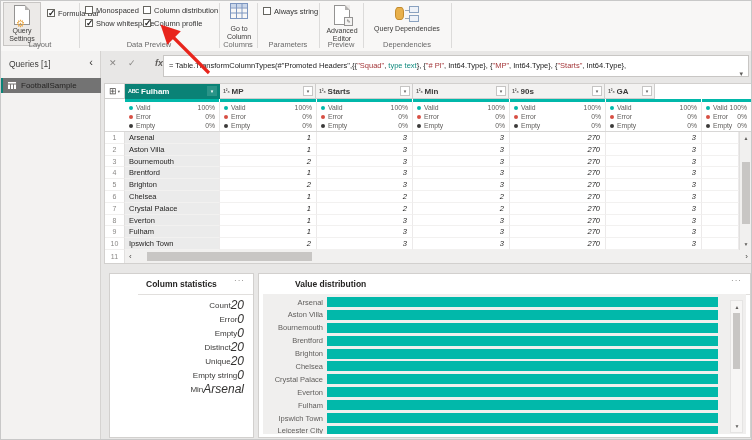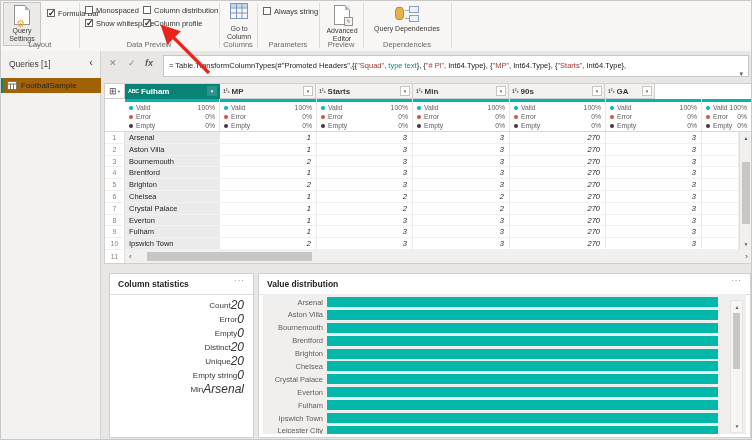--- a/index.html
+++ b/index.html
@@ -21,21 +21,21 @@
   .mini-sq{position:absolute;right:-4px;bottom:-2px;width:7px;height:7px;border:1px solid #949392;background:#f4f3f2;font-size:5px;line-height:6px;text-align:center;color:#605e5c;}
   .dep-ic{position:relative;width:24px;height:18px;margin:2px auto 0;}
   .dep-db{position:absolute;left:0;top:2px;width:9px;height:13px;background:#e8b04b;border:1px solid #c38b2d;border-radius:3px/5px;box-sizing:border-box;}
   .dep-win{position:absolute;width:10px;height:7px;border:1px solid #8aa2c0;background:#eef2f8;box-sizing:border-box;}
   .dep-conn{position:absolute;background:#9aa8b8;height:1px;width:4px;}
   .arrow-overlay{position:absolute;left:150px;top:18px;width:70px;height:60px;z-index:30;pointer-events:none;}
   
   .qpanel{position:absolute;left:0;top:50px;width:100px;height:390px;background:#f3f2f1;border-right:1px solid #d5d3d1;box-sizing:border-box;}
   .qpanel-title{position:absolute;left:8px;top:8px;font-size:8.5px;color:#3b3a39;}
   .qpanel-collapse{position:absolute;right:7px;top:6px;font-size:11px;color:#3b3a39;line-height:11px;}
-  .qitem{position:absolute;left:0;top:27px;width:100px;height:15px;background:#a16207;border-left:2px solid #0a8276;display:flex;align-items:center;box-sizing:border-box;}
+  .qitem{position:absolute;left:0;top:27px;width:100px;height:15px;background:#737373;border-left:2px solid #0a8276;display:flex;align-items:center;box-sizing:border-box;}
   .qitem-label{font-size:8px;color:#252423;margin-left:4px;white-space:nowrap;}
   .qitem svg{margin-left:4px;flex:none;}
   
   .fbar{position:absolute;left:100px;top:50px;width:652px;height:30px;background:#e8e7e6;}
   .fbtn{position:absolute;top:7px;font-size:9px;color:#8a8886;}
   .fx{font-style:italic;font-weight:bold;color:#605e5c;}
   .finput{position:absolute;left:62px;top:4px;right:4px;height:22px;background:#fff;border:1px solid #c8c6c4;box-sizing:border-box;overflow:hidden;white-space:nowrap;font-size:7.5px;line-height:20px;padding-left:5px;}
   .f-plain{color:#1b1b1b;}
   .f-string{color:#a4373a;}
   .f-type{color:#0f8a7e;}
@@ -74,21 +74,21 @@
   .sarrow{position:absolute;left:0;width:12px;text-align:center;font-size:5px;color:#605e5c;}
   .sthumb{position:absolute;left:2px;right:2px;background:#c8c6c4;}
   .row11{position:absolute;left:0;top:166px;width:20px;height:13px;font-size:7px;color:#8a8886;text-align:center;line-height:13px;background:#fff;border-right:1px solid #e1e0df;box-sizing:border-box;}
   .hscroll{position:absolute;left:20px;right:0;top:166px;height:13px;background:#f1f0ef;}
   .harrow{position:absolute;top:1px;font-size:8px;color:#484644;line-height:11px;}
   .hthumb{position:absolute;left:22px;width:165px;top:2px;height:9px;background:#c8c6c4;}
   
   .panel{position:absolute;background:#fff;border:1px solid #d2d0ce;box-sizing:border-box;}
   .stats-panel{left:108px;top:272px;width:145px;height:165px;}
   .dist-panel{left:257px;top:272px;width:493px;height:165px;}
-  .ptitle-row{position:relative;height:20px;border-bottom:1px solid #e1dfdd;}
+  .ptitle-row{position:relative;height:20px;border-bottom:1px solid #e1dfdd;margin-left:28px;}
   .ptitle{position:absolute;left:8px;top:5px;font-size:8.5px;font-weight:bold;color:#252423;}
   .pmenu{position:absolute;right:8px;top:2px;font-size:8px;color:#8a8886;letter-spacing:1px;}
   .stat-row{display:flex;justify-content:flex-end;align-items:center;height:14px;padding:0 9px;}
   .stat-label{font-size:8px;color:#3b3a39;}
   .stat-value{font-size:12px;font-style:italic;color:#323130;}
   .vchart{position:absolute;left:4px;top:20px;right:4px;bottom:3px;background:#f0efee;overflow:hidden;padding-top:3px;}
   .vrow{display:flex;align-items:center;height:10px;margin-bottom:2.9px;padding-left:2px;}
   .vlabel{width:58px;flex:none;text-align:right;font-size:7.5px;color:#605e5c;padding-right:4px;white-space:nowrap;overflow:hidden;}
   .vbar{height:10px;background:#01b8aa;flex:1;margin-right:28px;}
   .dscroll{position:absolute;right:7px;top:26px;width:13px;height:133px;background:#f7f6f5;border:1px solid #e5e4e3;box-sizing:border-box;}
@@ -195,21 +195,21 @@
           <line x1="3.5" y1="3" x2="3.5" y2="8.5" stroke="#797775"></line>
           <line x1="6.5" y1="3" x2="6.5" y2="8.5" stroke="#797775"></line>
         </svg>
       <span class="qitem-label">FootballSample</span>
     </div>
   </div>
 
   <div class="fbar">
     <span class="fbtn" style="left:8px;">✕</span>
     <span class="fbtn" style="left:27px;">✓</span>
-    <span class="fbtn fx" style="left:44px;">fx</span>
+    <span class="fbtn fx" style="left:54px;">fx</span>
     <div class="finput">
       <span id="formula-text"><span class="f-plain">= Table.TransformColumnTypes(#"Promoted Headers",{{</span><span class="f-string">"Squad"</span><span class="f-plain">, </span><span class="f-type">type text</span><span class="f-plain">}, {</span><span class="f-string">"# Pl"</span><span class="f-plain">, Int64.Type}, {</span><span class="f-string">"MP"</span><span class="f-plain">, Int64.Type}, {</span><span class="f-string">"Starts"</span><span class="f-plain">, Int64.Type},</span></span>
       <span class="fchev">▾</span>
     </div>
   </div>
 
   <div class="grid">
     <div class="header-row" id="header-row">
       <div class="corner-cell">
         <span>⊞</span>

